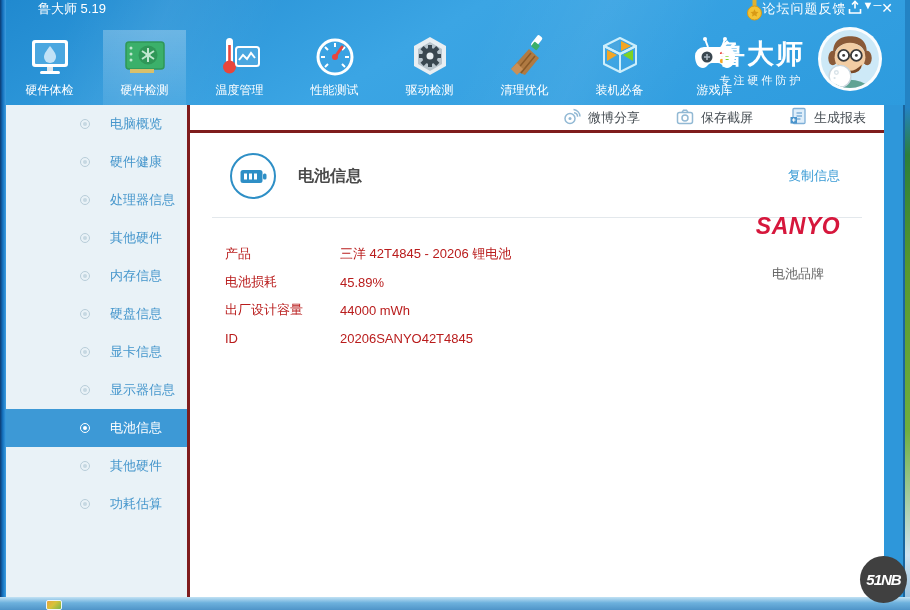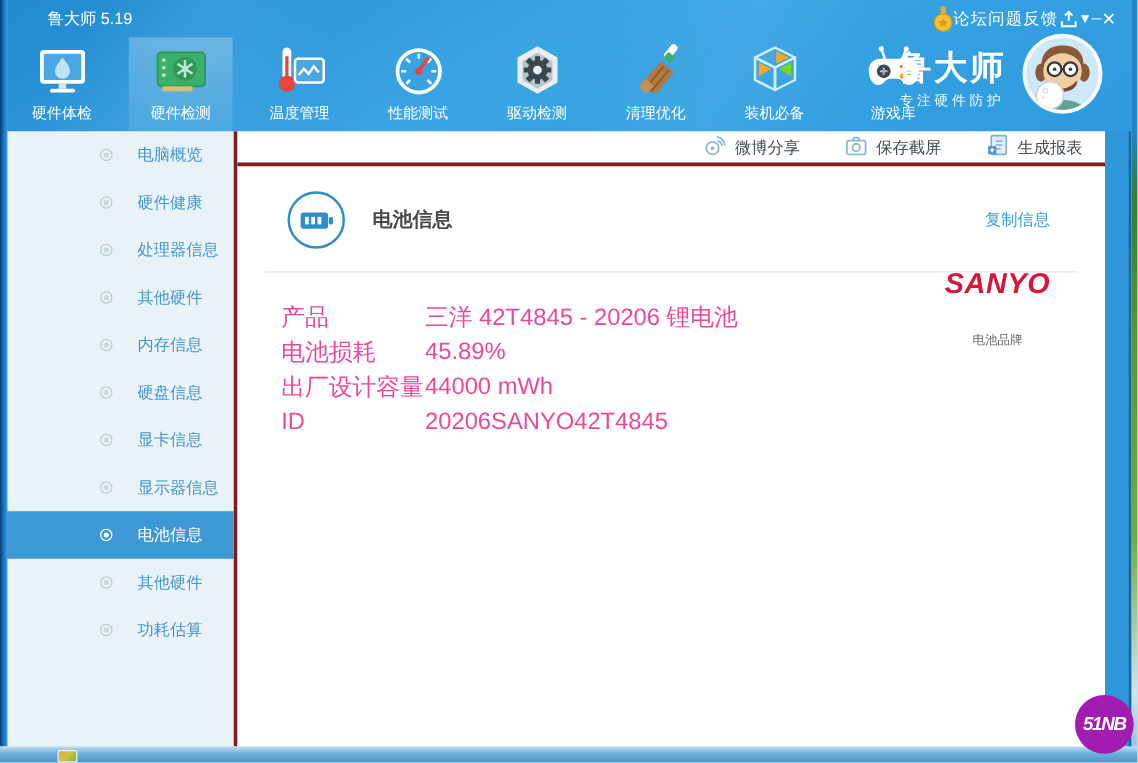--- a/index.html
+++ b/index.html
@@ -21,21 +21,21 @@
   .window { position:absolute; left:0; top:0; width:905px; height:597px; z-index:2; background:#fff; }
   .left-edge { position:absolute; top:0; left:0; width:6px; height:100%; z-index:6;
     background:linear-gradient(90deg,#0c3a70 0%,#1470bd 45%,#3d9ee0 100%); }
   .right-chrome { position:absolute; top:0; right:0; width:21px; height:100%; z-index:3;
     background:#2e97da; border-right:2px solid #19659e; }
   .chrome { position:absolute; top:0; left:0; right:0; height:105px; z-index:4;
     background:linear-gradient(150deg,#2089cf 0%,#3ba5e4 45%,#2d9bde 100%); }
   .chrome::before { content:""; position:absolute; inset:0; pointer-events:none;
     background:linear-gradient(115deg,transparent 8%,rgba(255,255,255,.07) 18%,transparent 30%,transparent 52%,rgba(255,255,255,.06) 64%,transparent 76%); }
   
-  .titlebar { position:relative; height:30px; display:flex; align-items:center;
+  .titlebar { position:relative; height:30px; display:flex; align-items:flex-start;
     padding:0 12px 0 38px; color:#fff; font-size:13px; z-index:5; }
   .titlebar .spacer { flex:1; }
   .tb-item { display:flex; align-items:center; color:#fff; }
   .tb-link { letter-spacing:1px; }
   .tb-glyph { font-size:11px; line-height:1; }
   .tb-close { font-size:14px; font-weight:bold; }
   
   .navbar { position:absolute; top:30px; left:8px; height:75px; display:flex; z-index:5;gap:12px; }
   .tab { width:83px; display:flex; flex-direction:column; align-items:center; padding-top:3px;
     color:#fff; font-size:12px; }
@@ -63,29 +63,29 @@
   .toolbar { height:28px; border-bottom:3px solid #7f1d1d; display:flex; justify-content:flex-end;
     align-items:center; gap:36px; padding-right:18px; font-size:13px; color:#454c52; }
   .tool-btn { display:flex; align-items:center; gap:7px; }
   .panel { position:relative; height:calc(100% - 29px); }
   .panel-header { display:flex; align-items:center; padding:20px 44px 0 40px; }
   .badge { width:46px; height:46px; border:2px solid #2e8fc6; border-radius:50%; flex:none;
     display:flex; align-items:center; justify-content:center; }
   .panel-title { font-size:16px; font-weight:bold; color:#4a4a4a; margin-left:22px; }
   .copy-link { margin-left:auto; color:#3a9bd5; font-size:13px; cursor:pointer; }
   .divider { border-top:1px solid #e3e8ec; margin:18px 22px 0 22px; }
-  .info-table { margin:22px 0 0 35px; font-size:19px; color:#ec4899; }
+  .info-table { margin:22px 0 0 35px; font-size:13px; color:#b91c1c; }
   .row { display:flex; height:28px; align-items:center; }
   .row .lbl { width:115px; flex:none; }
   .brand-box { position:absolute; top:66px; right:34px; width:104px; text-align:center; }
   .sanyo { height:54px; display:flex; align-items:center; justify-content:center;
     font-size:23px; font-weight:800; font-style:italic; color:#d6173c; letter-spacing:.5px; }
-  .brand-caption { font-size:10px; color:#666; margin-top:12px; }
+  .brand-caption { font-size:13px; color:#666; margin-top:12px; }
   .watermark { position:absolute; right:3px; bottom:7px; width:47px; height:47px; border-radius:50%;
-    background:#a21caf; color:#fff; display:flex; align-items:center; justify-content:center;
+    background:#404040; color:#fff; display:flex; align-items:center; justify-content:center;
     font-weight:bold; font-style:italic; font-size:15px; letter-spacing:-1px; z-index:9; }
 </style>
 </head>
 <body>
 
 <div class="desktop-right"></div>
 <div class="taskbar"></div>
 <div class="orb"></div>
 
 <div class="window">

